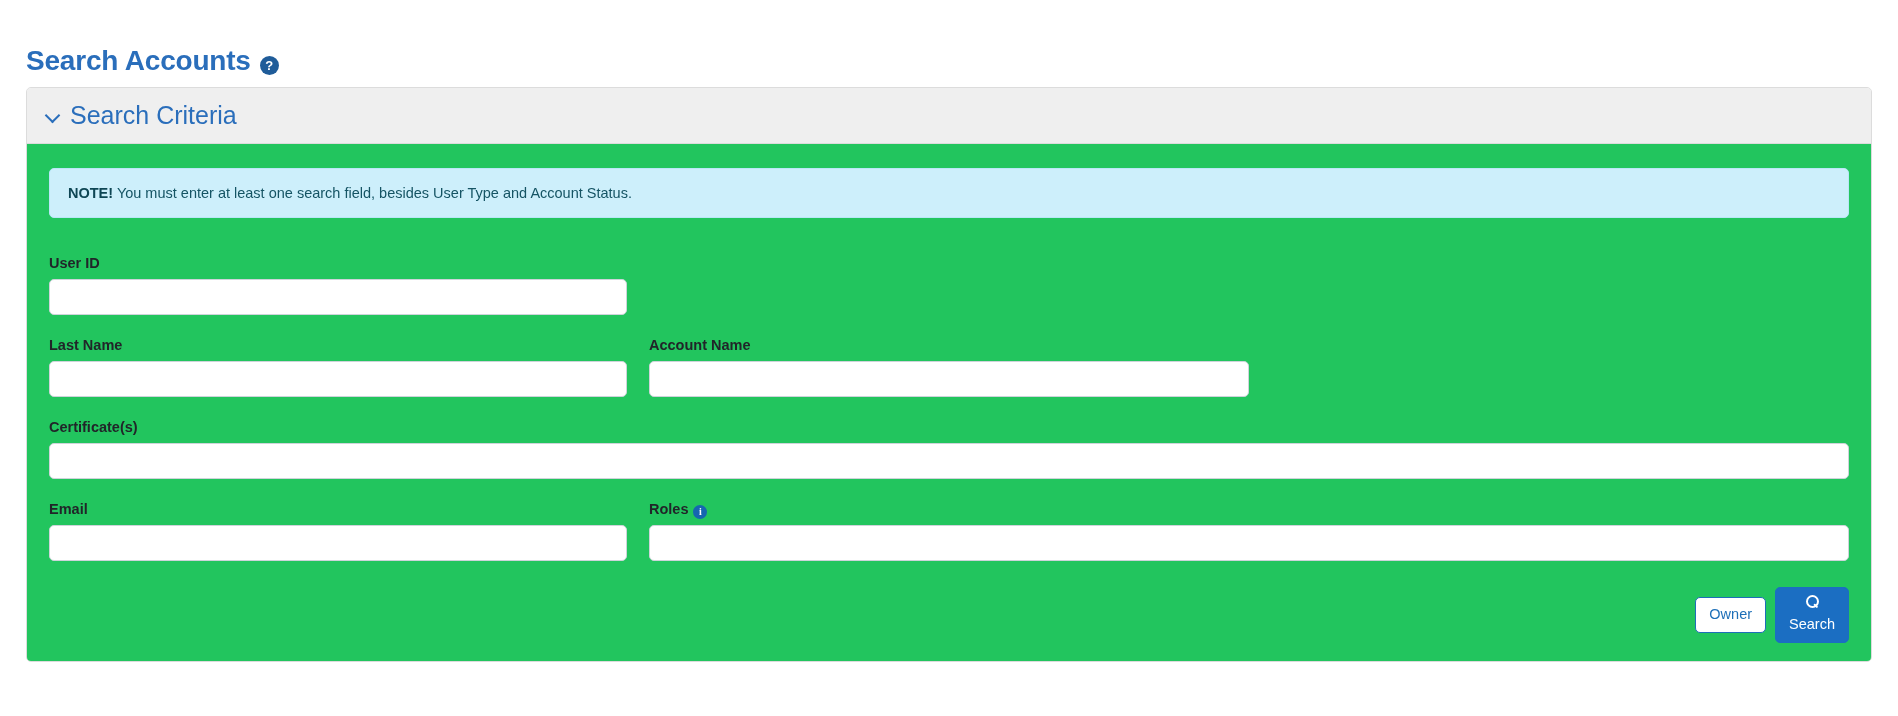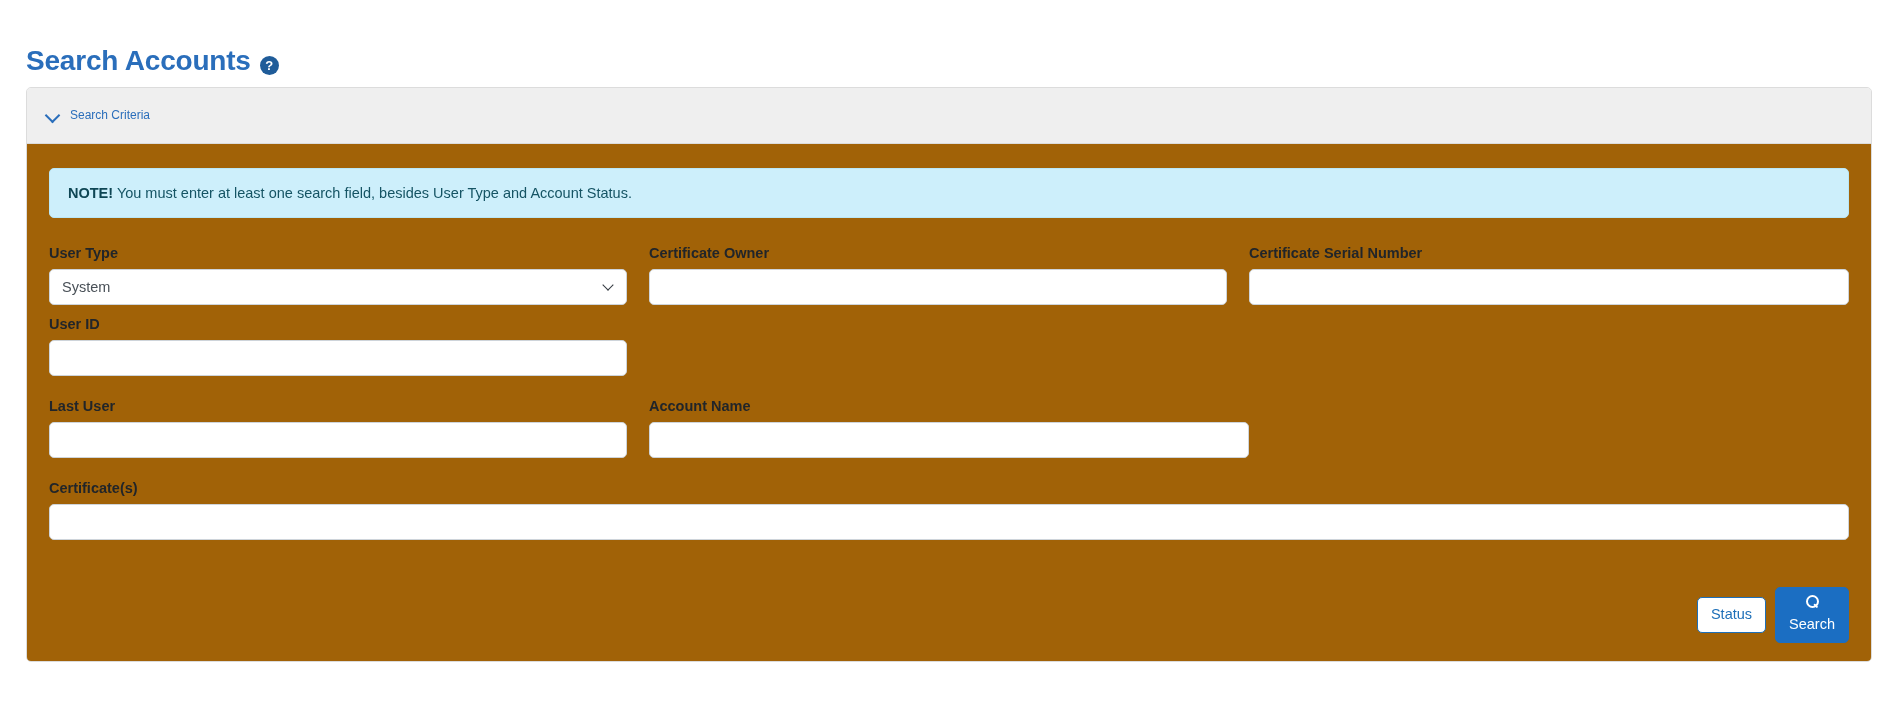--- a/index.html
+++ b/index.html
@@ -83,27 +83,27 @@
     position: absolute;
     left: 2px;
     top: 3px;
     width: 9px;
     height: 9px;
     border-right: 2px solid #2a6ebb;
     border-bottom: 2px solid #2a6ebb;
     transform: rotate(45deg);
   }
   .card-header-title {
-    font-size: 12px;
+    font-size: 25px;
     font-weight: 400;
     color: #2a6ebb;
   }
 
   .card-body {
-    background: #a16207;
+    background: #22c55e;
     padding: 24px 22px 18px 22px;
   }
 
   
   .note {
     background: #cdeffb;
     border: 1px solid #b9e7f7;
     border-radius: 5px;
     padding: 16px 18px;
     font-size: 14.5px;
@@ -267,75 +267,68 @@
       <span class="chev"></span>
       <span class="card-header-title">Search Criteria</span>
     </div>
 
     <div class="card-body">
 
       <div class="note">
         <b>NOTE!</b><span> You must enter at least one search field, besides User Type and Account Status.</span>
       </div>
 
-      <div class="row">
-        <div class="col col-4">
-          <label class="field-label">User Type</label>
-          <div class="select-wrap">
-            <input class="ctrl" type="text" readonly="" value="System" style="">
-            <span class="select-arrow"></span>
-          </div>
-        </div>
-        <div class="col col-4">
-          <label class="field-label">Certificate Owner</label>
-          <input class="ctrl" type="text" placeholder="" style="">
-        </div>
-        <div class="col col-4 last">
-          <label class="field-label">Certificate Serial Number</label>
-          <input class="ctrl" type="text" placeholder="" style="">
-        </div>
-      </div>
 
       <div class="gap-row-sm"></div>
 
       <div class="row">
         <div class="col col-4">
           <label class="field-label">User ID</label>
           <input class="ctrl" type="text" placeholder="" style="">
         </div>
         <div class="col col-8 last"></div>
       </div>
 
       <div class="gap-row"></div>
 
       <div class="row">
         <div class="col col-4">
-          <label class="field-label">Last User</label>
+          <label class="field-label">Last Name</label>
           <input class="ctrl" type="text" placeholder="" style="">
         </div>
         <div class="col col-4 last">
           <label class="field-label">Account Name</label>
           <input class="ctrl" type="text" placeholder="" style="">
         </div>
       </div>
 
       <div class="gap-row"></div>
 
       <div class="row">
         <div class="col col-12">
           <label class="field-label">Certificate(s)</label>
           <input class="ctrl" type="text" placeholder="" style="">
         </div>
       </div>
 
       <div class="gap-row"></div>
 
+      <div class="row">
+        <div class="col col-4">
+          <label class="field-label">Email</label>
+          <input class="ctrl" type="text" placeholder="" style="">
+        </div>
+        <div class="col col-8 last">
+          <label class="field-label"><span>Roles</span><span class="info-icon">i</span></label>
+          <input class="ctrl" type="text" placeholder="" style="">
+        </div>
+      </div>
 
       <div class="btn-row">
-        <button class="btn btn-outline">Status</button>
+        <button class="btn btn-outline">Owner</button>
         <button class="btn btn-primary">
           <span class="search-glyph"></span>
           <span>Search</span>
         </button>
       </div>
 
     </div>
   </div>
 </div>
 

